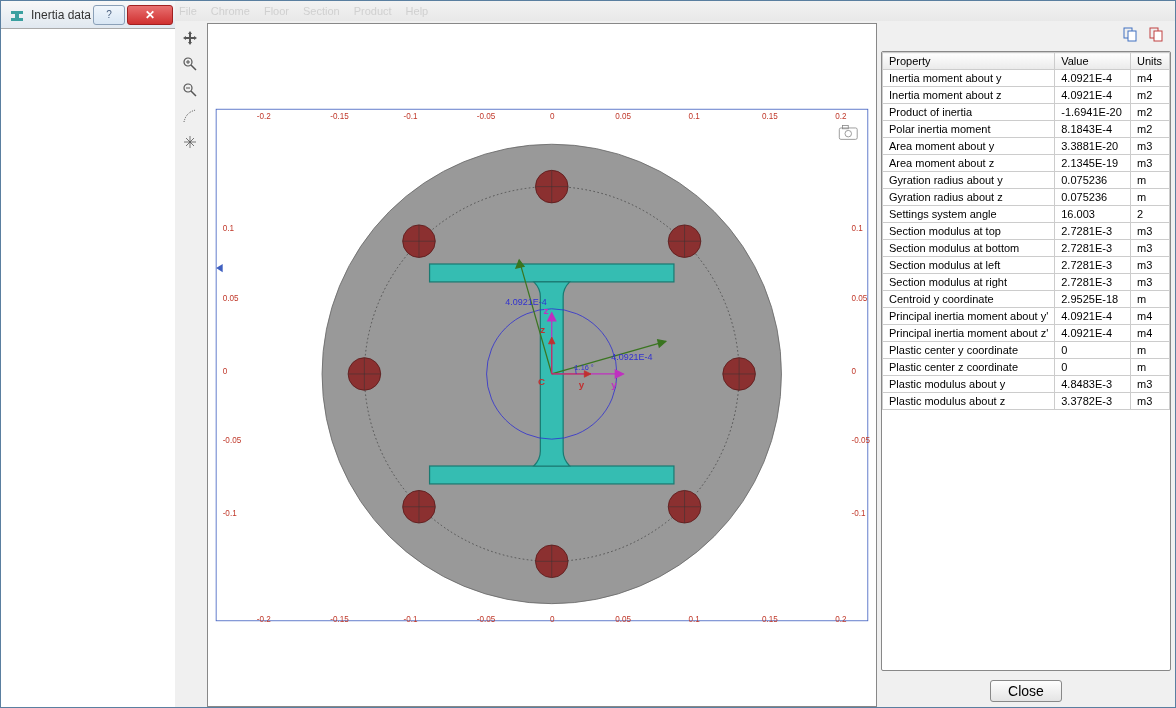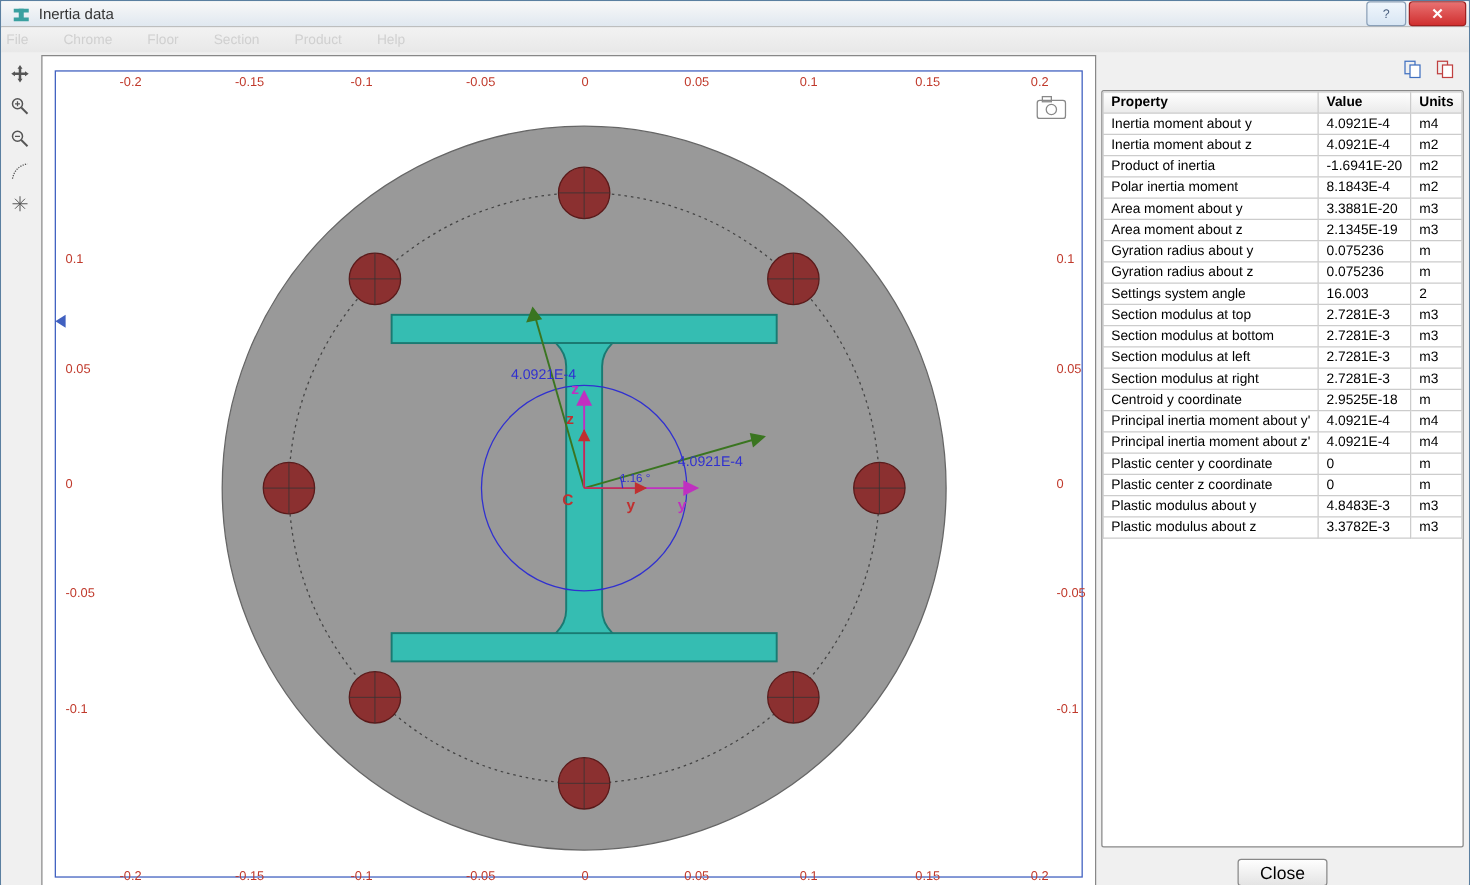--- a/index.html
+++ b/index.html
@@ -2,21 +2,21 @@
 <html><head>
 <meta charset="utf-8">
 <style>
 * { box-sizing: border-box; margin: 0; padding: 0; }
 body { font-family: "Segoe UI", Tahoma, sans-serif; font-size: 11px; background: #d0e0f0; overflow: hidden; width: 1176px; height: 708px; }
 
 .window {
   width: 1176px; height: 708px;
   background: #fff;
   border: 1px solid #5a7fa0;
-  display: flex; flex-direction: column;
+  display: flex; flex-direction: row;
   box-shadow: 0 2px 10px rgba(0,0,0,0.3);
 }
 .titlebar {
   height: 28px;
   background: linear-gradient(to bottom, #f8f8f8, #e0e8f0);
   border-bottom: 1px solid #aaa;
   display: flex; align-items: center;
   padding: 0 2px;
 }
 .titlebar .app-icon { width: 16px; height: 16px; margin: 0 6px; }
@@ -41,21 +41,21 @@
 
 .content {
   flex: 1; display: flex; flex-direction: column;
   background: #f0f0f0;
 }
 
 .menubar {
   height: 20px;
   background: linear-gradient(to bottom, #f2f2f2, #e8e8e8);
   display: flex; align-items: center;
-  padding: 0 4px; gap: 28px;
+  padding: 0 4px; gap: 14px;
   color: #d0d0d0; font-size: 11px;
 }
 
 .main-area {
   flex: 1; display: flex;
   background: #f0f0f0;
   padding: 2px 4px 0 4px;
   gap: 4px;
 }
 
@@ -94,21 +94,21 @@
   border: 1px solid #888;
   border-radius: 2px;
   overflow: hidden;
 }
 table.prop {
   width: 100%; border-collapse: collapse; font-size: 11px;
 }
 table.prop th {
   background: linear-gradient(to bottom, #fefefe, #eaeaea);
   border: 1px solid #ccc;
-  text-align: left; padding: 2px 6px; font-weight: bold;
+  text-align: left; padding: 2px 6px; font-weight: normal;
 }
 table.prop td {
   border: 1px solid #ccc;
   padding: 2px 6px;
   background: #fff;
   white-space: nowrap;
 }
 table.prop tbody tr.selected td {
   background: #3399ff; color: #fff;
 }

